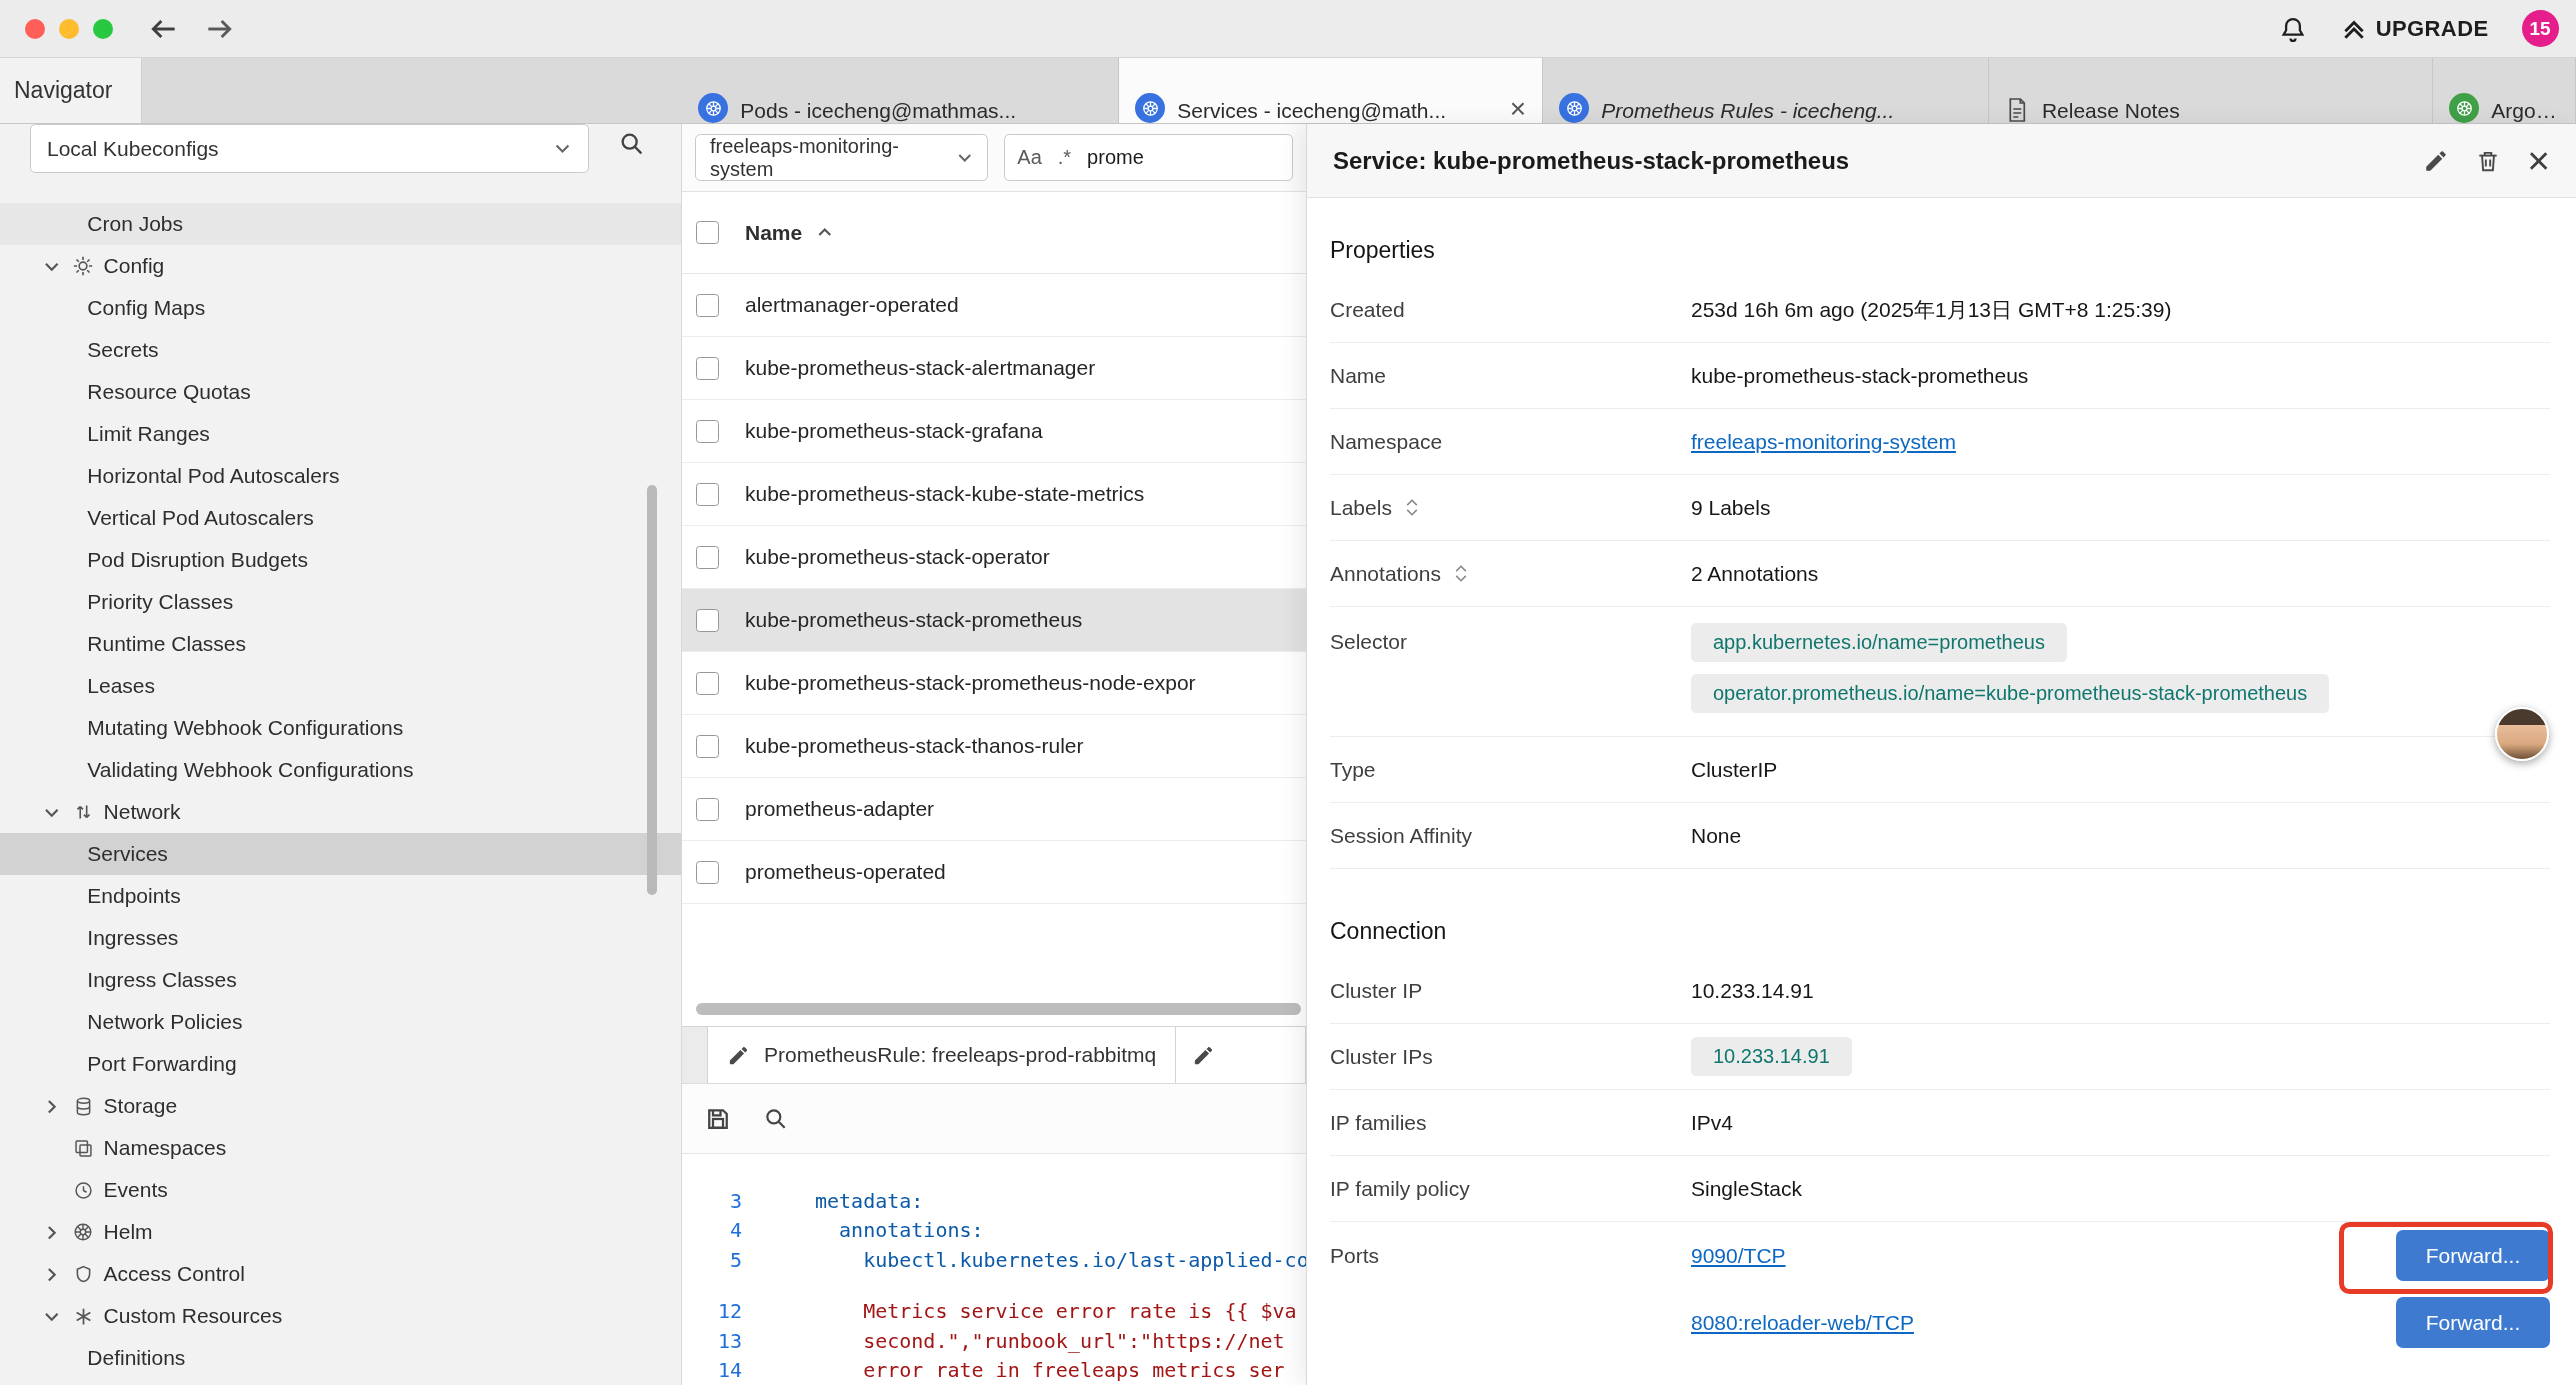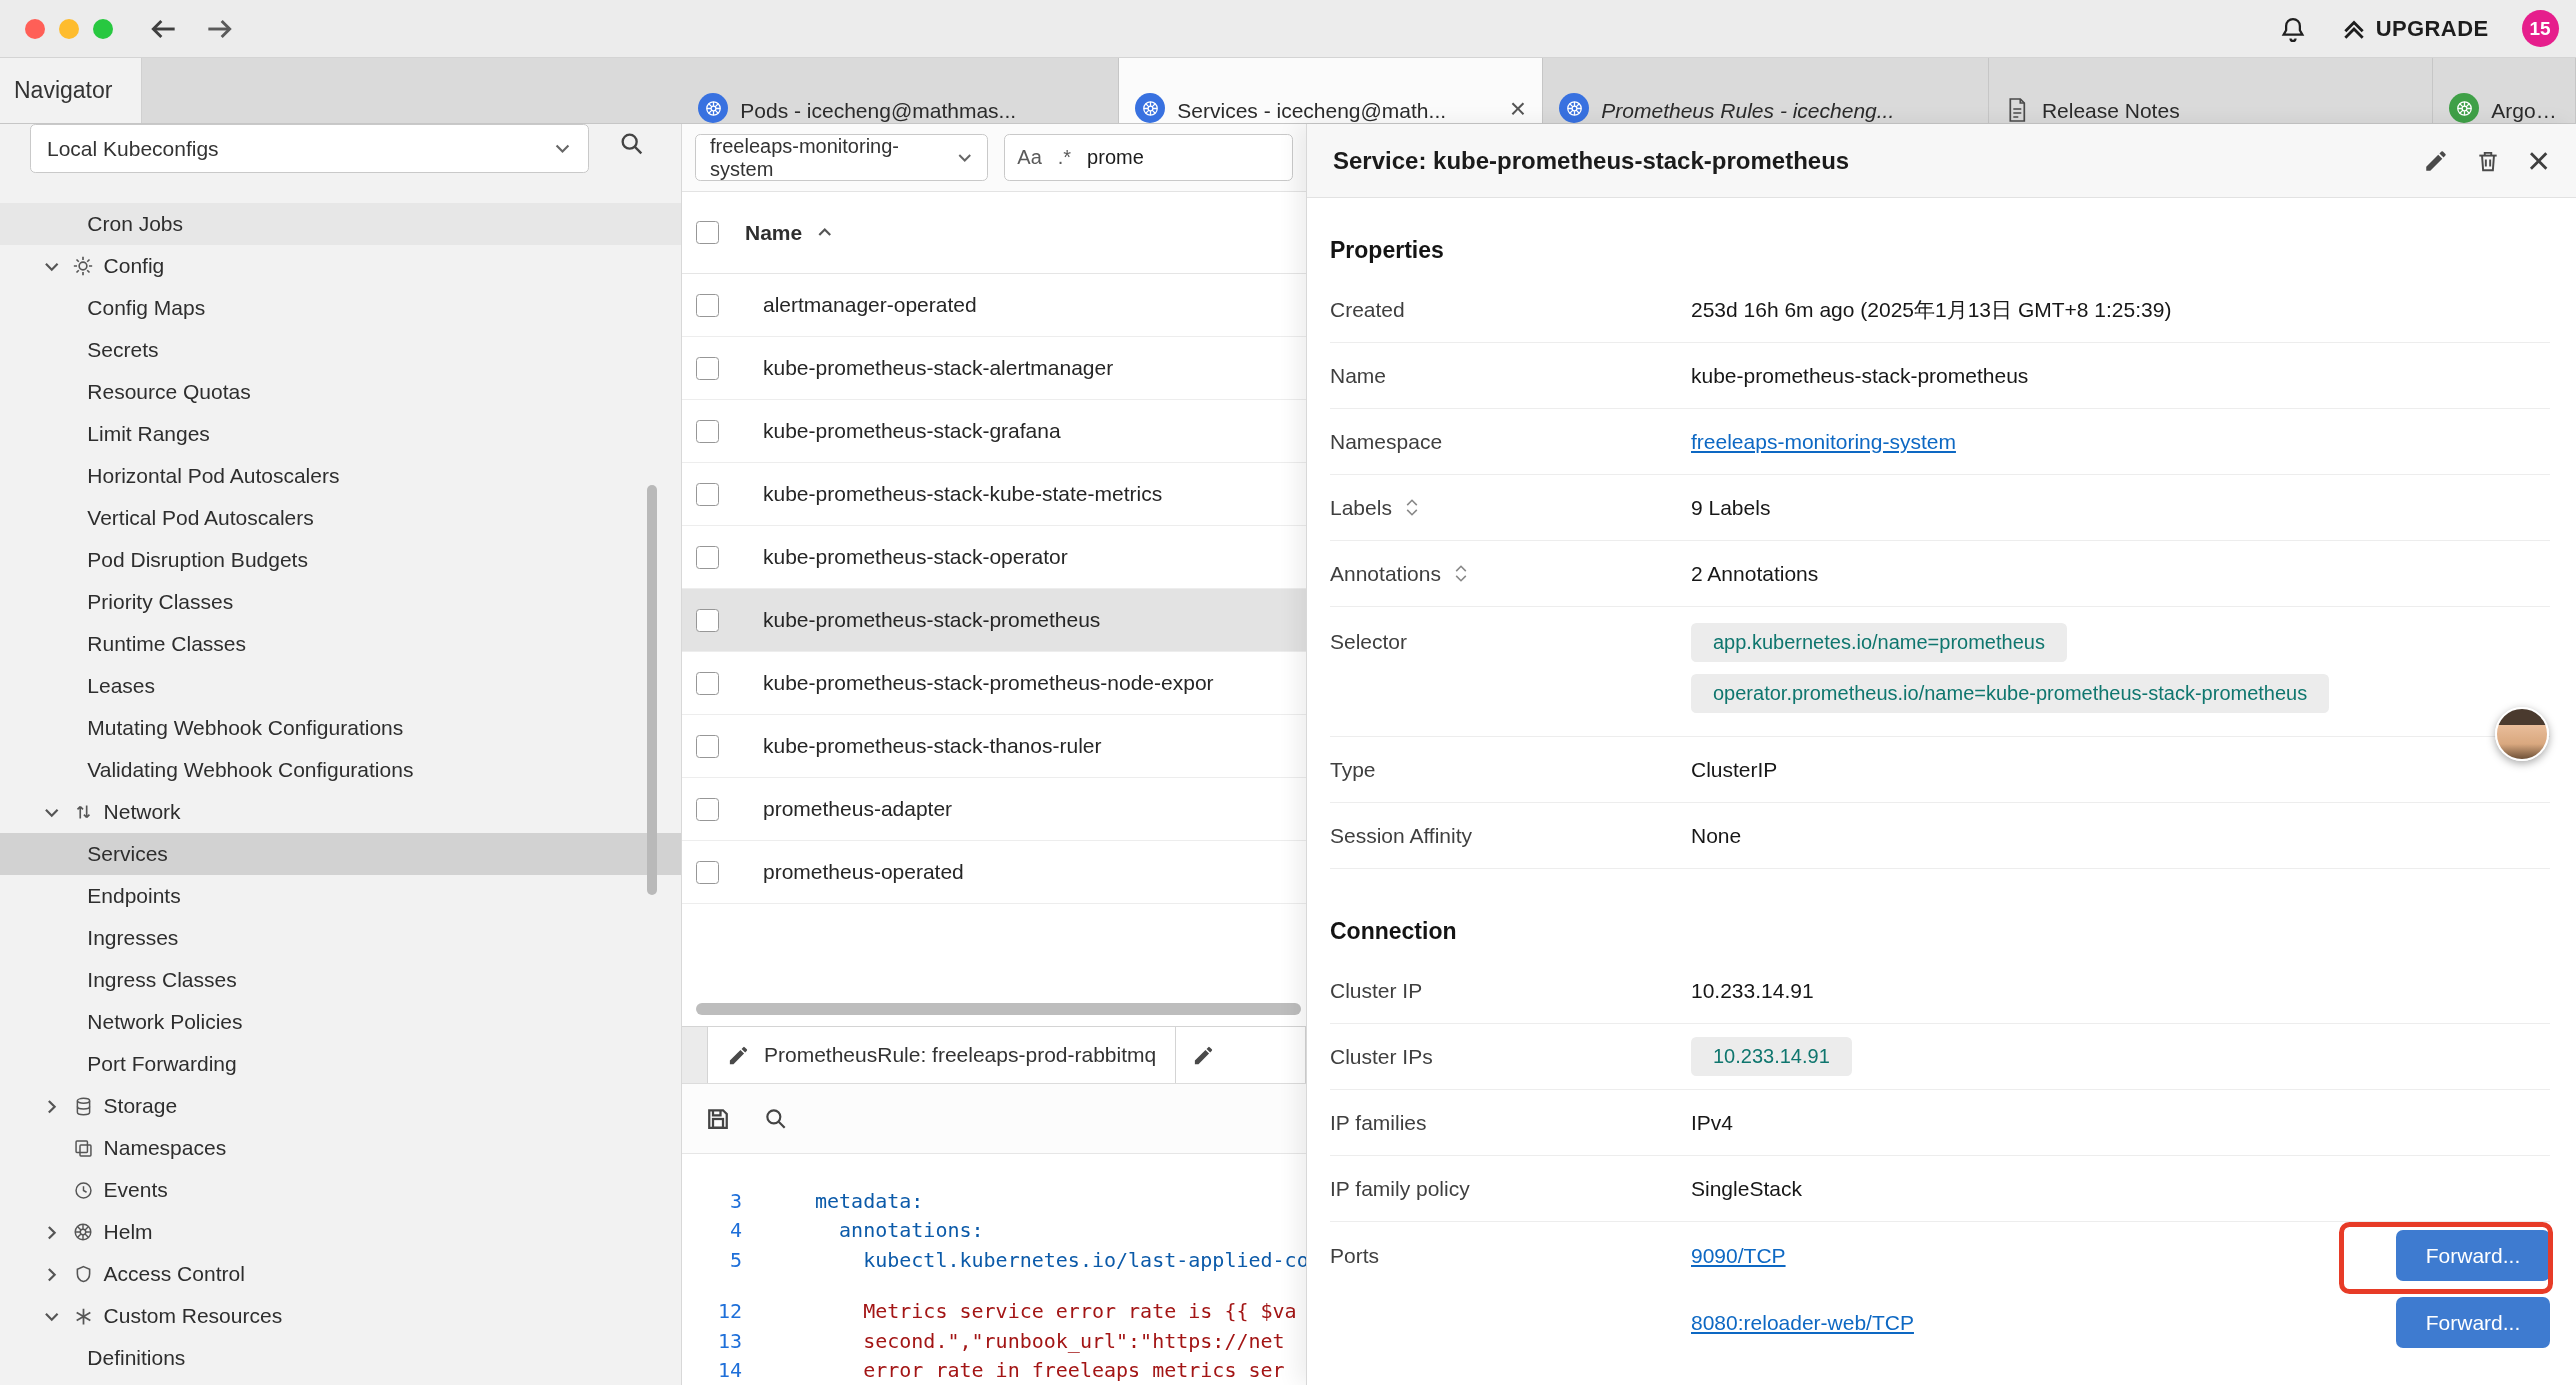--- a/index.html
+++ b/index.html
@@ -55,21 +55,21 @@
   #main{position:absolute;left:682px;top:124px;width:624px;bottom:0;background:#fff;overflow:hidden}
   .main-top{height:68px;display:flex;align-items:center;padding:0 13px;background:#fbfbfb;border-bottom:0.9px solid #e3e3e3}
   .ns-select{width:344px;height:47px;background:#fff;border:0.9px solid #c9c9c9;border-radius:5.3px;display:flex;align-items:center;padding:0 14px;font-size:20px;color:#333;cursor:pointer}
   .ns-select .caret{margin-left:auto}
   .search-field{margin-left:16px;width:289px;height:47px;border:0.9px solid #c9c9c9;border-radius:5.3px;background:#fff;display:flex;align-items:center;padding:0 12.3px;gap:16px;font-size:20px;flex:none}
   .toggle{color:#5a5a5a;cursor:pointer}
   .query{color:#1c1c1c}
   .thead{height:82px;display:flex;align-items:center;padding-left:14px;gap:26px;border-bottom:0.9px solid #e5e5e5;font-size:21px;font-weight:600;color:#2f2f2f}
   .cb{width:23px;height:23px;border:1.8px solid #979797;border-radius:3.5px;background:#fff;flex:none;cursor:pointer}
   .sort-caret{display:flex;align-items:center;margin-left:-12.3px}
-  .trow{height:63px;display:flex;align-items:center;padding-left:14px;gap:44px;border-bottom:0.9px solid #ededed;font-size:21px;color:#262626;cursor:pointer}
+  .trow{height:63px;display:flex;align-items:center;padding-left:14px;gap:26px;border-bottom:0.9px solid #ededed;font-size:21px;color:#262626;cursor:pointer}
   .trow.sel{background:#e3e3e3}
   .hscroll{position:absolute;left:14px;top:879px;width:605px;height:12.3px}
   .hthumb{width:100%;height:100%;background:#bdbdbd;border-radius:6.1px}
 
   
   .dock{position:absolute;left:0;top:902px;right:0;bottom:0;display:flex;flex-direction:column;background:#fff}
   .dock-tabs{height:58px;background:#ebebeb;border-top:0.9px solid #d4d4d4;border-bottom:0.9px solid #dcdcdc;display:flex;align-items:stretch;flex:none}
   .dock-tab{display:flex;align-items:center;gap:14px;padding:0 19px;background:#fff;border-right:0.9px solid #d4d4d4;border-left:0.9px solid #d4d4d4;margin-left:25px;font-size:21px;color:#333;width:572px;cursor:pointer}
   .dock-tab.partial{width:175px;margin-left:0;border-left:none;padding-left:16px}
   .dock-toolbar{height:70px;background:#fcfcfc;border-bottom:0.9px solid #e6e6e6;display:flex;align-items:center;gap:30px;padding-left:21px;flex:none}
@@ -82,21 +82,21 @@
   .ed-gap{height:22px}
 
   
   #drawer{position:absolute;left:1306px;top:124px;width:1270px;bottom:0;background:#fff;border-left:0.9px solid #d8d8d8;box-shadow:-8.8px 0 21px rgba(0,0,0,.07);z-index:10;display:flex;flex-direction:column}
   .drawer-head{height:74px;background:#f7f7f7;border-bottom:0.9px solid #e2e2e2;display:flex;align-items:center;padding:16px 26px;flex:none}
   .drawer-title{font-size:24px;font-weight:700;color:#1b1b1b}
   .dh-icons{margin-left:auto;display:flex;align-items:center;gap:26px}
   .dh-icons>*{cursor:pointer}
   .drawer-close{font-size:39px;color:#3f3f3f;line-height:1}
   .drawer-body{flex:1;overflow:hidden}
-  .d-heading{margin:26px 26px 0 23px;height:53px;display:flex;align-items:center;font-size:23px;font-weight:700;color:#141414}
+  .d-heading{margin:26px 26px 0 23px;height:53px;display:flex;align-items:center;font-size:23px;font-weight:400;color:#141414}
   .d-heading.connection{margin-top:35px;height:54px}
   .d-row{display:flex;align-items:center;height:66px;margin:0 26px 0 23px;border-bottom:0.9px solid #ededed;font-size:21px}
   .d-label{width:361px;flex:none;color:#3f3f3f;display:flex;align-items:center;gap:12.3px}
   .d-value{color:#171717}
   .d-row.selector{height:130px;align-items:flex-start;padding-top:16px}
   .d-row.selector .d-label{padding-top:7px}
   .badges{display:flex;flex-direction:column;gap:12.3px;align-items:flex-start}
   .badge{display:inline-block;background:#ececec;border-radius:5.3px;padding:8px 22px;font-size:20px;color:#0f766e}
   a.link{color:#0d68c3;text-decoration:underline;cursor:pointer}
   .d-row.ports{height:167px;border-bottom:none;align-items:flex-start}

